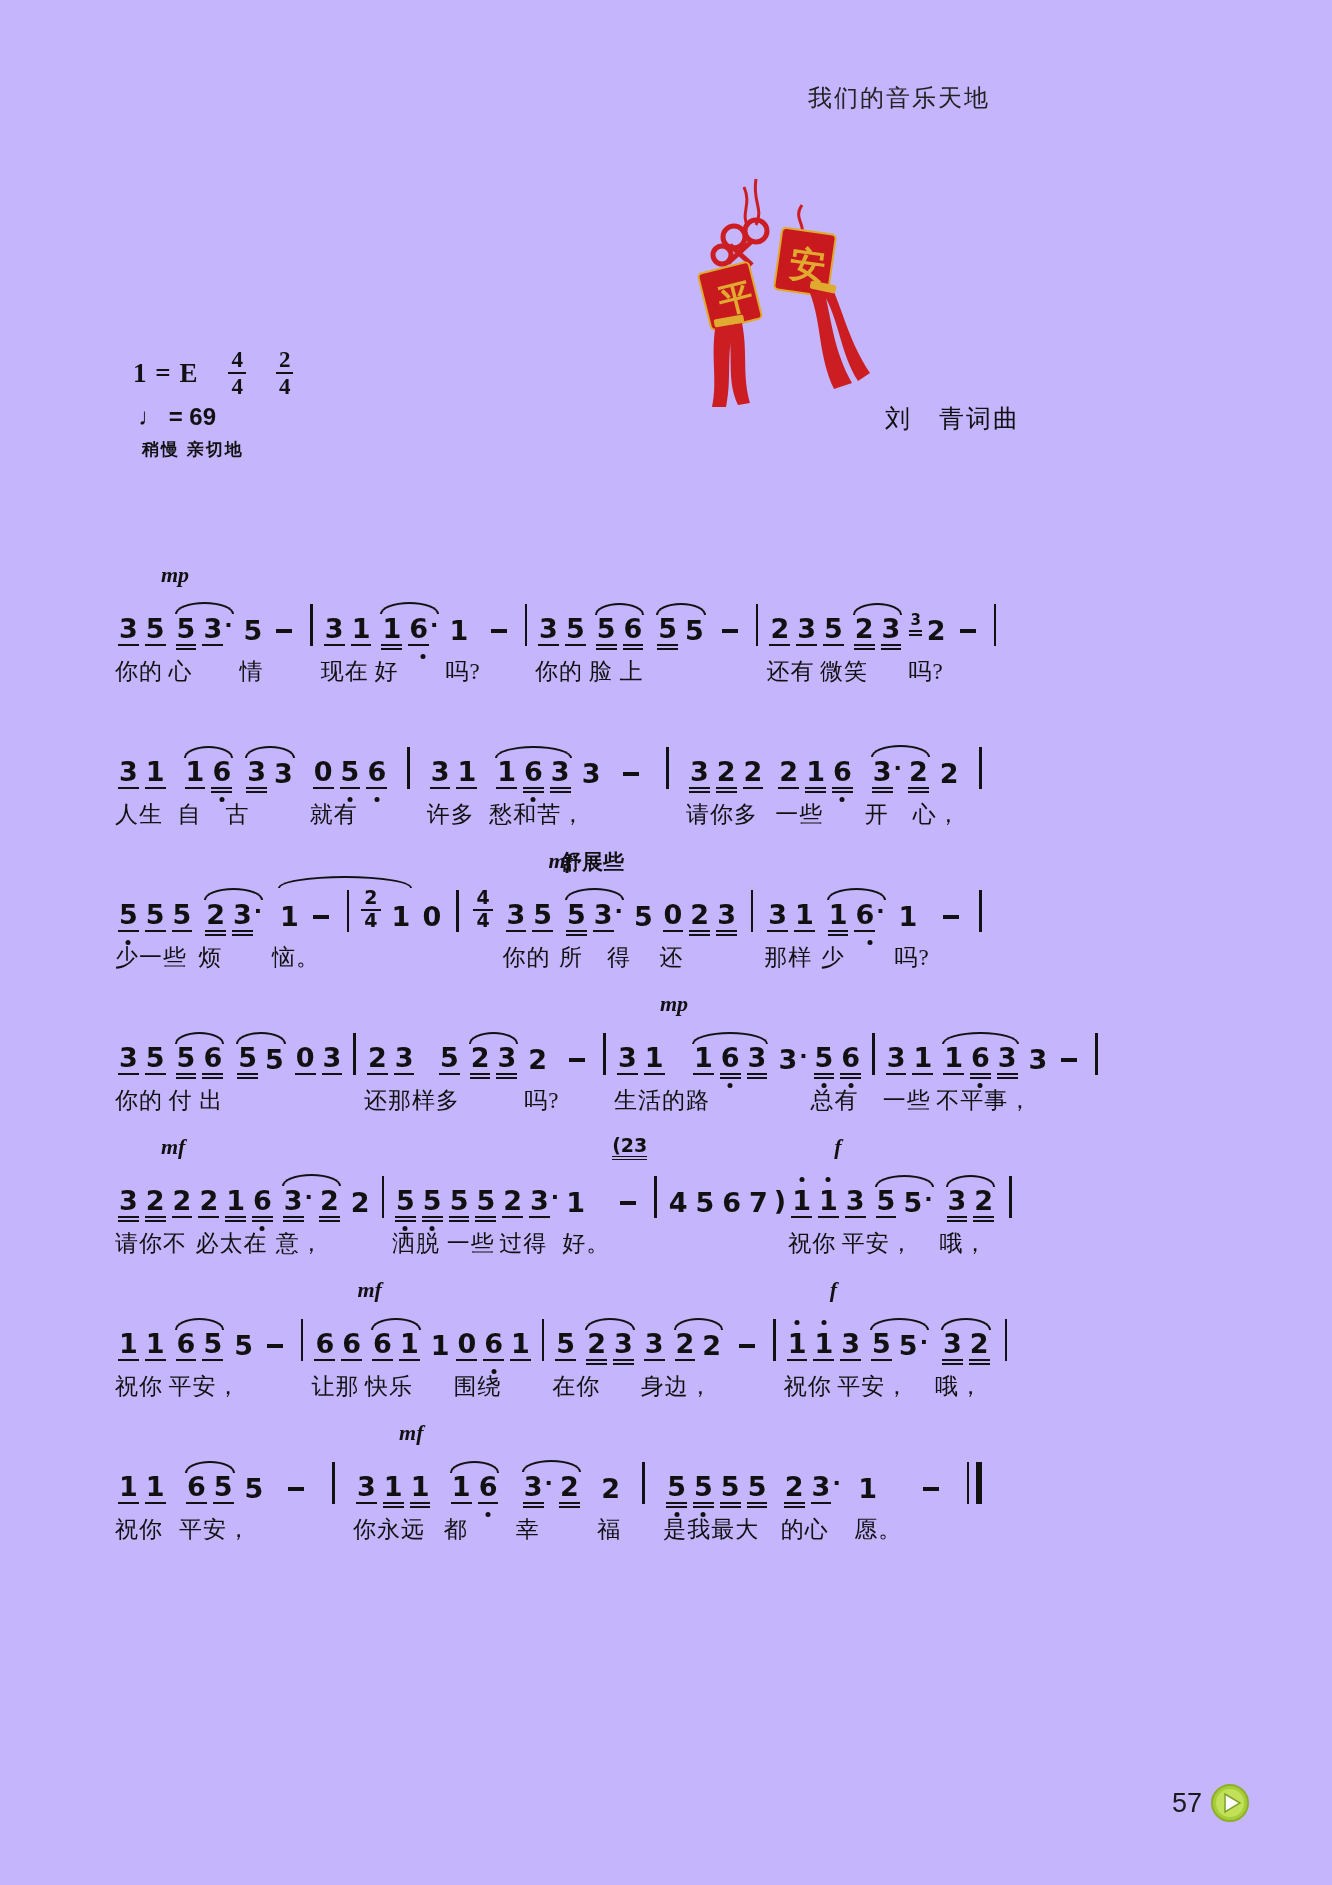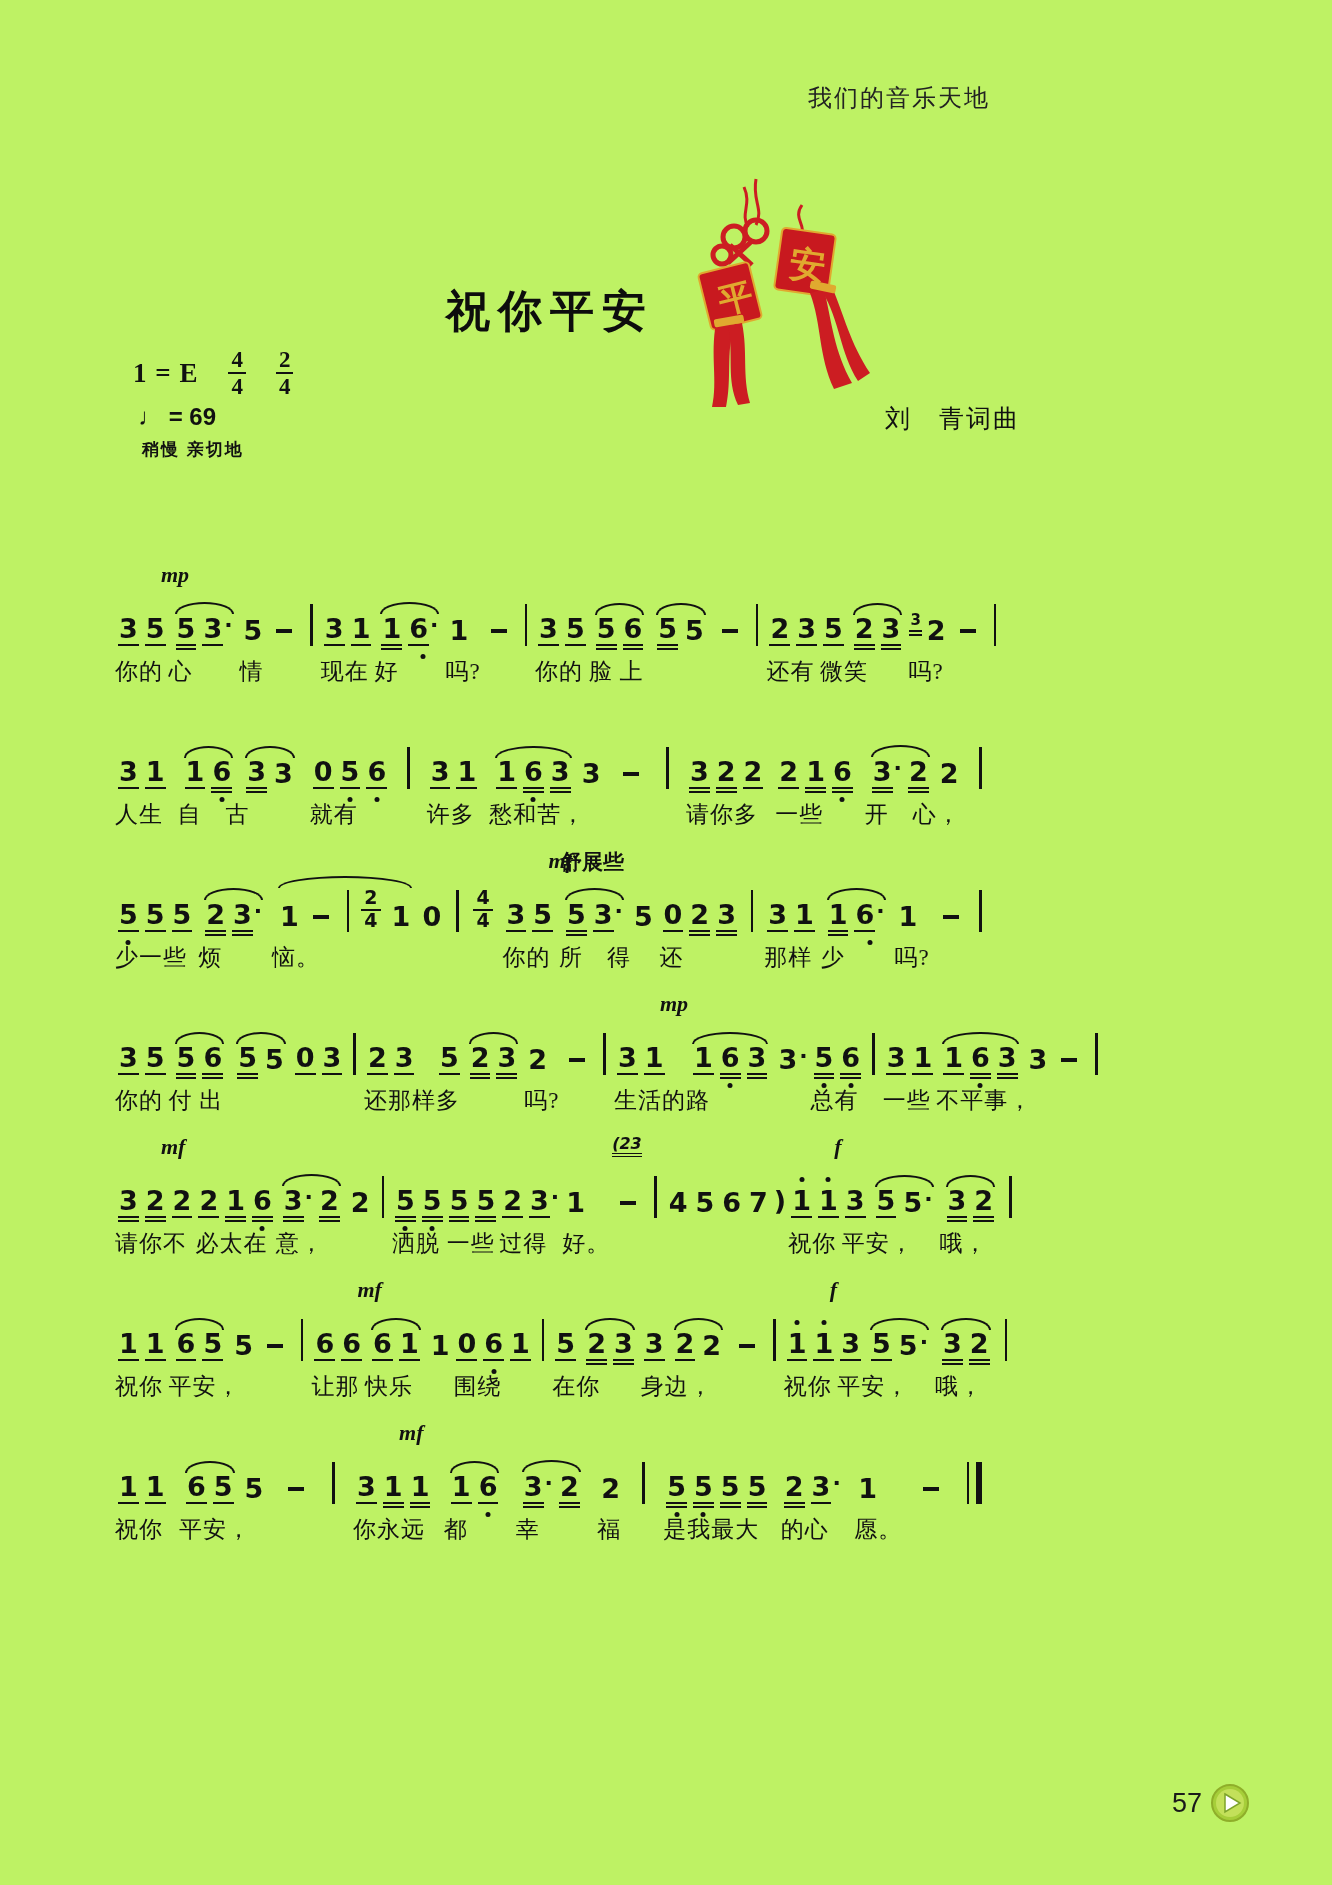--- a/index.html
+++ b/index.html
@@ -1,16 +1,16 @@
 <!DOCTYPE html>
 <html><head>
 <meta charset="utf-8">
 <style>
   html,body{margin:0;padding:0;background:#e8e8e8;}
-  .page{position:relative;width:1332px;height:1885px;background:#bef264;margin:0 auto;
+  .page{position:relative;width:1332px;height:1885px;background:#c4b5fd;margin:0 auto;
         font-family:"Liberation Sans",sans-serif;color:#111;overflow:hidden;}
 
   .header-text{position:absolute;top:82px;right:342px;font-size:24px;letter-spacing:2px;
                font-family:"Liberation Sans",sans-serif;color:#222;}
 
   .section-title{position:absolute;left:120px;top:134px;font-size:37px;font-weight:bold;
                  color:#17518e;letter-spacing:3px;}
 
   .song-title{position:absolute;left:0;top:282px;width:1100px;text-align:center;
               font-size:44px;font-weight:900;letter-spacing:8px;color:#0d0d0d;}
@@ -30,21 +30,21 @@
   .meta-expr{position:absolute;left:142px;top:438px;font-size:17px;font-weight:bold;letter-spacing:2px;}
   .credit{position:absolute;left:820px;top:402px;width:200px;text-align:right;
           font-size:25px;letter-spacing:2px;font-family:Liberation Mono, monospace;}
 
   .score{position:absolute;left:115px;top:556px;width:875px;}
   .music-line{display:flex;justify-content:space-between;align-items:flex-start;
               height:128px;margin-bottom:15px;}
   .cell{position:relative;padding-top:36px;flex:0 0 auto;}
   .above{position:absolute;top:6px;left:2px;white-space:nowrap;font-size:21px;font-weight:bold;}
   .above.dyn{font-family:"Liberation Serif",serif;font-style:italic;font-size:22px;margin-left:44px;}
-  .above.cue{font-family:"DejaVu Sans",sans-serif;font-size:16px;border-bottom:4px double #111;font-style:italic;}
+  .above.cue{font-family:"DejaVu Sans",sans-serif;font-size:19px;border-bottom:4px double #111;}
 
   .notes{display:flex;align-items:flex-end;height:54px;white-space:nowrap;
          font-family:"DejaVu Sans",sans-serif;font-weight:bold;font-size:27px;}
   .note{position:relative;display:inline-block;margin:0 3px;line-height:1;}
   .note .num{position:relative;display:inline-block;padding:0 1px 2px 1px;}
   .num.u1{border-bottom:2.5px solid #111;}
   .num.u2{border-bottom:2.5px solid #111;}
   .num.u2::after{content:'';position:absolute;left:0;right:0;bottom:-6px;height:2.5px;background:#111;}
   .dotafter{font-size:22px;vertical-align:6px;margin-left:1px;}
   .dotbelow{position:absolute;left:50%;transform:translateX(-50%);bottom:-13px;width:5px;height:5px;
@@ -99,21 +99,20 @@
       <path d="M46 150 C52 182 44 204 56 230 L68 228 C60 200 66 178 60 148 Z"></path>
       <path d="M128 118 C140 150 136 180 152 214 L170 208 C152 176 150 148 142 114 Z"></path>
       <path d="M140 116 C158 146 158 178 176 206 L188 198 C168 168 162 140 150 112 Z"></path>
     </g>
     <g fill="#e0a92f">
       <rect x="32" y="142" width="30" height="8" rx="2" transform="rotate(-10 47 146)"></rect>
       <rect x="128" y="108" width="26" height="8" rx="2" transform="rotate(12 141 112)"></rect>
     </g>
   </svg>
 
-  <div class="song-title">祝你平安</div>
 
   <div class="meta-key">
     <span class="keysig">1 = E</span>
     <span class="frac">
       <span class="top">4</span>
       <span class="bot">4</span>
     </span>
     <span class="frac">
       <span class="top">2</span>
       <span class="bot">4</span>

